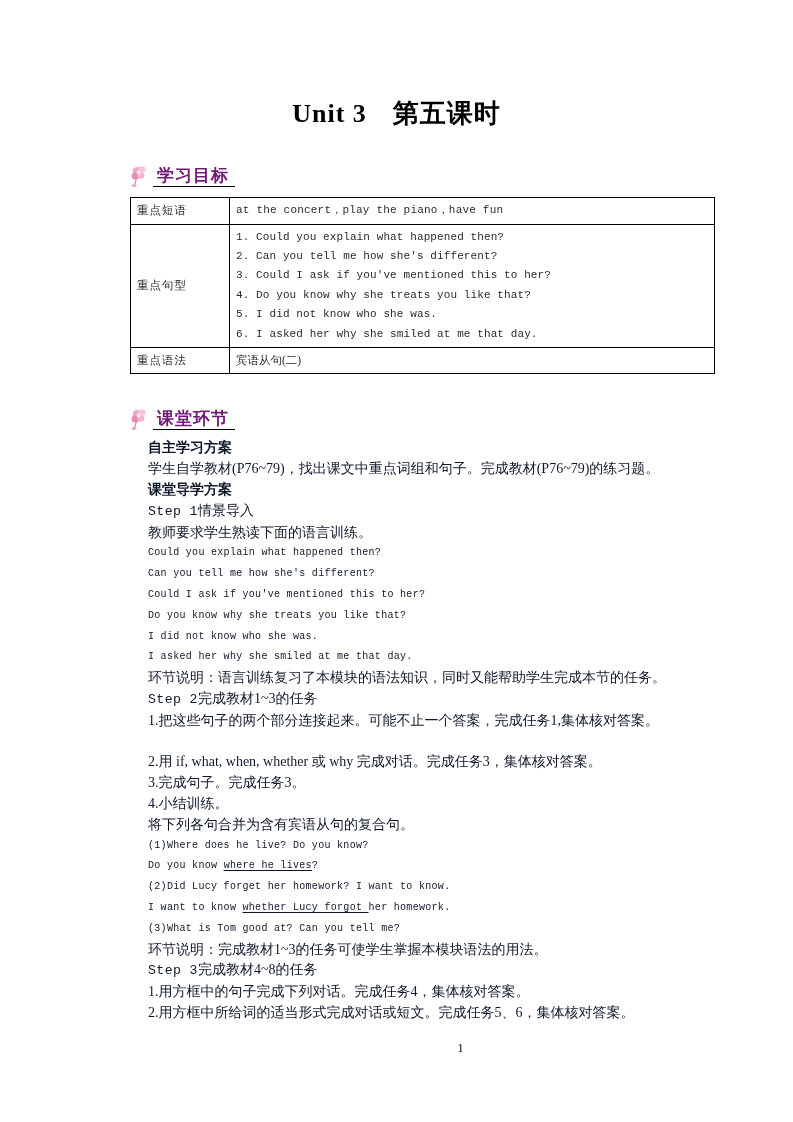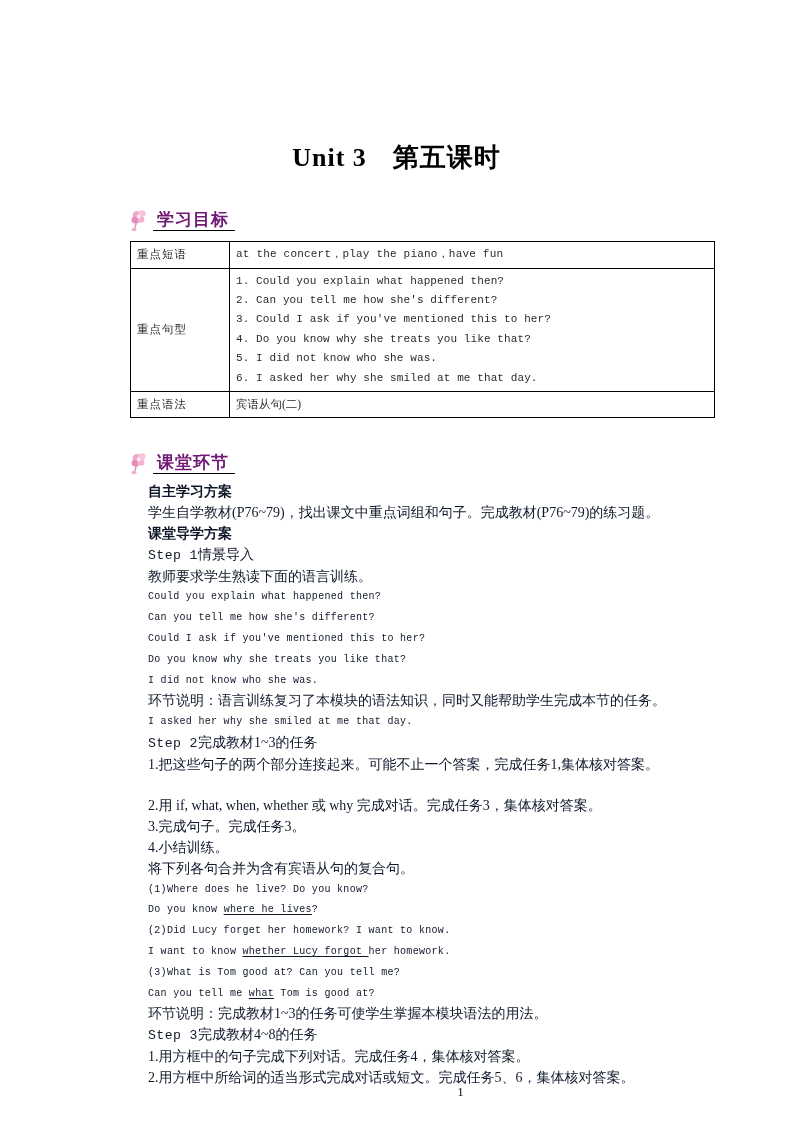--- a/index.html
+++ b/index.html
@@ -13,21 +13,20 @@
     position: relative;
     font-family: "Liberation Serif", "DejaVu Serif", serif;
     color: #1a1a1a;
     overflow: hidden;
   }
 
   .page {
     position: absolute;
     inset: 0;
     padding: 0;
-    margin-top: 44px;
   }
 
   
   .doc-title {
     text-align: center;
     font-family: "Liberation Serif", "DejaVu Serif", serif;
     font-weight: bold;
     font-size: 26px;
     letter-spacing: 1px;
     margin: 0;
@@ -238,42 +237,41 @@
 
     <div class="line step"><span class="step-en">Step 1</span><span>情景导入</span></div>
 
     <div class="line">教师要求学生熟读下面的语言训练。</div>
 
     <div class="line en">Could you explain what happened then?</div>
     <div class="line en">Can you tell me how she's different?</div>
     <div class="line en">Could I ask if you've mentioned this to her?</div>
     <div class="line en">Do you know why she treats you like that?</div>
     <div class="line en">I did not know who she was.</div>
+    <div class="line en">I asked her why she smiled at me that day.</div>
+
     <div class="line">环节说明：语言训练复习了本模块的语法知识，同时又能帮助学生完成本节的任务。</div>
-
-    <div class="line en">I asked her why she smiled at me that day.</div>
 
     <div class="line step"><span class="step-en">Step 2</span><span>完成教材1~3的任务</span></div>
 
     <div class="line">1.把这些句子的两个部分连接起来。可能不止一个答案，完成任务1,集体核对答案。</div>
     <div class="line blank"></div>
     <div class="line">2.用 if, what, when, whether 或 why 完成对话。完成任务3，集体核对答案。</div>
     <div class="line">3.完成句子。完成任务3。</div>
     <div class="line">4.小结训练。</div>
 
     <div class="line">将下列各句合并为含有宾语从句的复合句。</div>
 
     <div class="line en">(1)Where does he live? Do you know?</div>
     <div class="line en"><span>Do you know </span><span class="u">where he lives</span><span>?</span></div>
 
     <div class="line en">(2)Did Lucy forget her homework? I want to know.</div>
     <div class="line en"><span>I want to know </span><span class="u">whether Lucy forgot </span><span>her homework.</span></div>
 
     <div class="line en">(3)What is Tom good at? Can you tell me?</div>
-    <div class="line en"><span>Can you tell me </span><span class="u">what</span><span> Tom is good at?</span></div>
 
     <div class="line">环节说明：完成教材1~3的任务可使学生掌握本模块语法的用法。</div>
 
     <div class="line step"><span class="step-en">Step 3</span><span>完成教材4~8的任务</span></div>
 
     <div class="line">1.用方框中的句子完成下列对话。完成任务4，集体核对答案。</div>
     <div class="line">2.用方框中所给词的适当形式完成对话或短文。完成任务5、6，集体核对答案。</div>
 
   </div>
 

